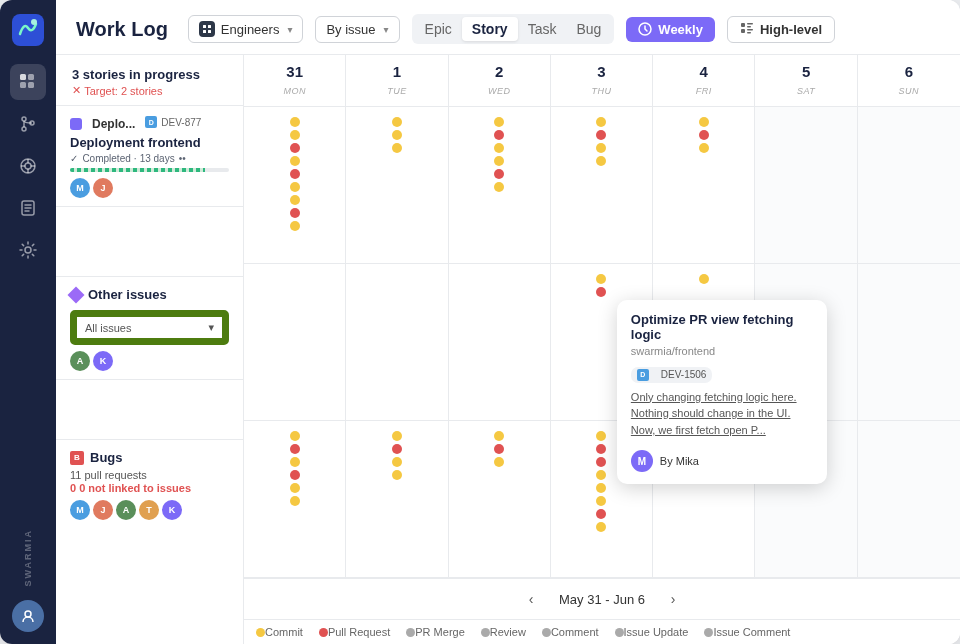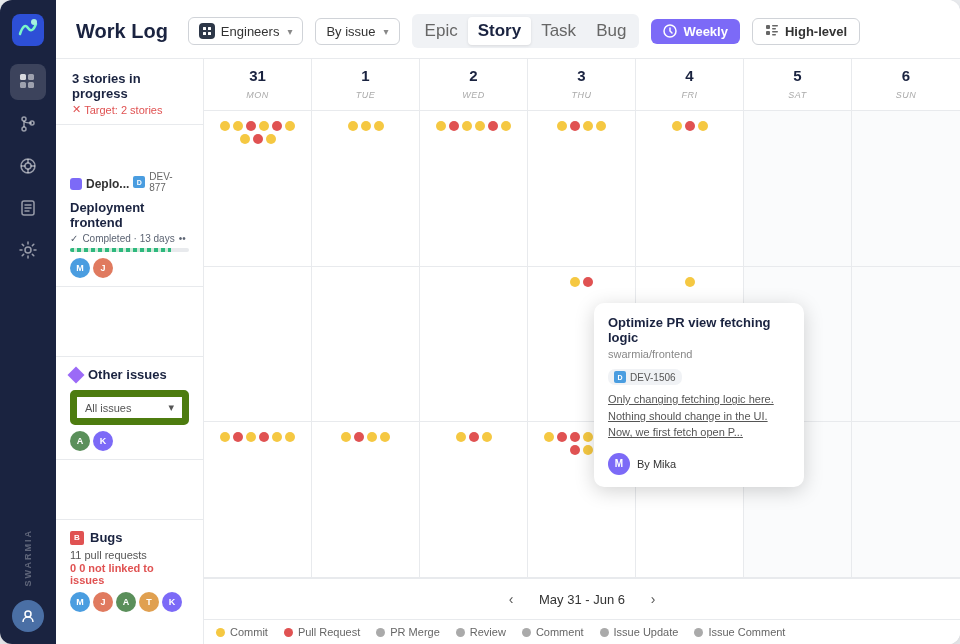--- a/index.html
+++ b/index.html
@@ -124,21 +124,21 @@
     .tab-group {
       display: flex;
       align-items: center;
       gap: 0;
       background: #f0f2f5;
       border-radius: 6px;
       padding: 3px;
     }
     .tab-item {
       padding: 4px 10px;
-      font-size: 17px;
+      font-size: 14px;
       color: #666;
       cursor: pointer;
       border-radius: 4px;
       font-weight: 500;
     }
     .tab-item.active { background: #fff; color: #1a2340; font-weight: 700; box-shadow: 0 1px 3px rgba(0,0,0,0.1); }
 
     .view-btn {
       display: flex;
       align-items: center;
@@ -155,21 +155,21 @@
 
     
     .body-area {
       display: flex;
       flex: 1;
       overflow: hidden;
     }
 
     
     .left-panel {
-      width: 148px;
+      width: 188px;
       border-right: 1px solid #e8eaed;
       display: flex;
       flex-direction: column;
       flex-shrink: 0;
       overflow-y: auto;
     }
     .stories-header {
       padding: 12px 16px 8px;
       border-bottom: 1px solid #e8eaed;
     }
@@ -187,23 +187,22 @@
       gap: 3px;
     }
 
     .epic-section {
       padding: 10px 14px 8px;
       border-bottom: 1px solid #e8eaed;
     }
     .epic-header {
       display: flex;
       align-items: center;
-      gap: 4px;
+      gap: 10px;
       margin-bottom: 4px;
-      margin-top: 36px;
     }
     .epic-dot {
       width: 12px;
       height: 12px;
       border-radius: 3px;
       background: #7c6af7;
       display: inline-block;
       flex-shrink: 0;
     }
     .epic-name {
@@ -397,20 +396,21 @@
     .cal-cell:last-child { border-right: none; }
     .cal-cell.weekend { background: #fafbfc; }
 
     .dot-cluster {
       display: flex;
       flex-wrap: wrap;
       gap: 3px;
       align-items: center;
       justify-content: center;
       padding: 4px;
+      flex-direction: column;
     }
     .dot {
       width: 10px;
       height: 10px;
       border-radius: 50%;
       flex-shrink: 0;
     }
     .dot.yellow { background: #f5c842; }
     .dot.red { background: #e05252; }
 
@@ -435,21 +435,20 @@
       font-size: 14px;
     }
     .date-range {
       font-size: 13px;
       font-weight: 400;
       color: #333;
     }
     .legend-item {
       display: flex;
       align-items: center;
-      gap: 5px;
       font-size: 11px;
       color: #666;
     }
     .legend-dot {
       width: 9px;
       height: 9px;
       border-radius: 50%;
     }
 
     
@@ -471,21 +470,21 @@
       margin-bottom: 3px;
     }
     .tooltip-repo {
       font-size: 11px;
       color: #888;
       margin-bottom: 6px;
     }
     .tooltip-issue-tag {
       display: inline-flex;
       align-items: center;
-      gap: 4px;
+      gap: 12px;
       font-size: 10px;
       color: #555;
       background: #f0f2f5;
       border-radius: 7px;
       padding: 2px 6px;
       margin-bottom: 6px;
     }
     .tooltip-body {
       font-size: 11px;
       color: #555;

